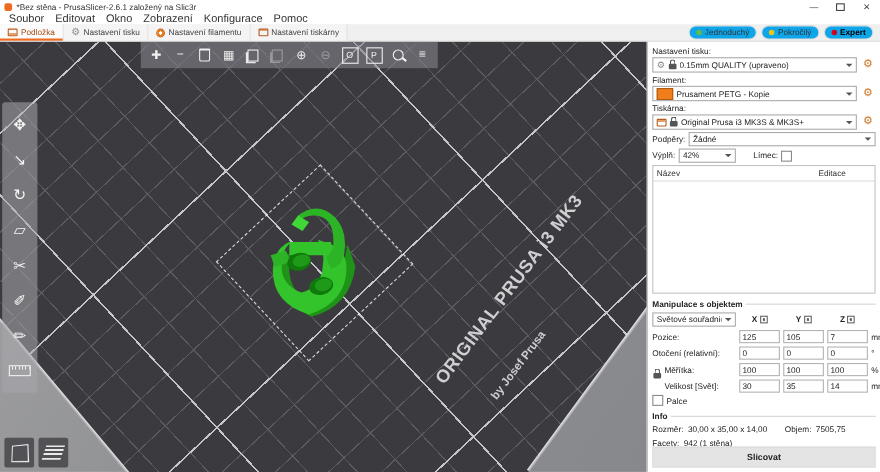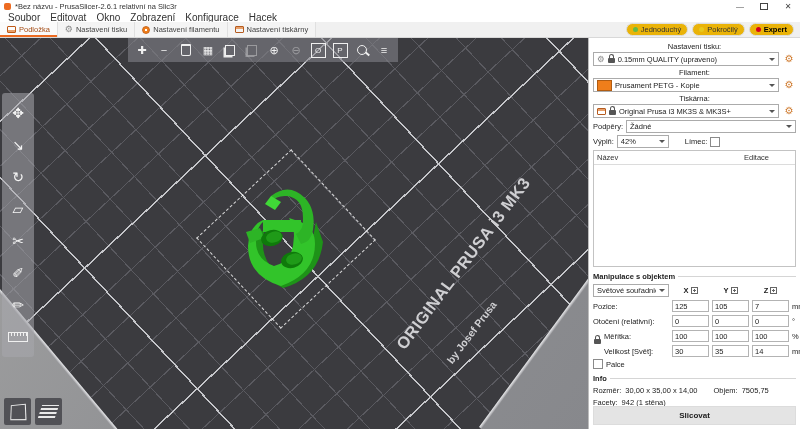--- a/index.html
+++ b/index.html
@@ -18,21 +18,21 @@
   
   .tabbar{position:absolute;left:0;top:22px;width:800px;height:16px;background:#f0f0f0;border-bottom:1px solid #d8d8d8;display:flex;align-items:stretch;box-sizing:border-box;}
   .tab{display:flex;align-items:center;gap:3px;padding:0 7px;font-size:7.5px;color:#444;background:#f4f4f4;border-right:1px solid #e0e0e0;position:relative;}
   .tab.active{background:#fbfbfb;color:#a34a12;}
   .tab.active::after{content:"";position:absolute;left:0;right:0;bottom:0;height:2px;background:#ED6B21;}
   .plate-ico{width:9px;height:7px;border:1px solid #c05a17;border-radius:1px;box-sizing:border-box;background:linear-gradient(#0000 60%,#e8a06a 60%);}
   .gear-ch{color:#8a8a8a;font-size:9px;line-height:9px;}
   .spool-ico{width:8px;height:8px;border-radius:50%;background:radial-gradient(circle,#fff 0 1.5px,#ef7e1b 1.5px);border:1px solid #c9651a;box-sizing:border-box;}
   .printer-ico{width:9px;height:7px;border:1px solid #b55b1f;border-radius:1px;box-sizing:border-box;background:linear-gradient(#e8a06a 30%,#0000 30%);}
   .modes{margin-left:auto;display:flex;align-items:center;gap:4px;padding-right:6px;}
-  .mode-chip{display:flex;align-items:center;gap:3px;font-size:7.5px;color:#333;background:#eab308;border:1px solid #ddd;border-radius:8px;padding:1px 6px;}
+  .mode-chip{display:flex;align-items:center;gap:3px;font-size:7.5px;color:#333;background:#0ea5e9;border:1px solid #ddd;border-radius:8px;padding:1px 6px;}
   .mode-chip.sel{font-weight:bold;color:#000;}
   .dot{width:5px;height:5px;border-radius:50%;}
   .dot-simple{background:#66bb44;} .dot-adv{background:#e8c81e;} .dot-exp{background:#d5001e;}
   
   .viewport{position:absolute;left:0;top:38px;width:588px;height:391px;background:linear-gradient(125deg,#a3a3a3,#8f9093 55%,#87888c);overflow:hidden;}
   .bed-clip{position:absolute;inset:0;clip-path:polygon(0 0,588px 0,588px 244px,480px 391px,116px 391px,0 252px);background:#3b3b3f;overflow:hidden;}
   .bed-grid{position:absolute;left:-500px;top:-820px;width:1650px;height:1650px;transform:rotate(47deg);
     background-color:#3b3b3f;
     background-image:
       repeating-linear-gradient(90deg,#c5c6ca 0 1.5px,transparent 1.5px 165px),
@@ -62,21 +62,21 @@
     padding:6px 0;background:rgba(168,168,173,.55);border-radius:3px;}
   .l-ico{width:26px;height:28px;display:flex;align-items:center;justify-content:center;color:#f5f5f5;font-size:14px;}
   .ruler-ico{width:18px;height:8px;border:1.5px solid #f0f0f0;background:repeating-linear-gradient(90deg,transparent 0 2px,#f0f0f0 2px 3px) top/100% 3px no-repeat;}
   .view-strip{position:absolute;left:4px;bottom:4px;display:flex;gap:4px;}
   .v-ico{width:27px;height:27px;background:#515156;border-radius:2px;display:flex;align-items:center;justify-content:center;}
   .cube-ico{width:14px;height:14px;border:1.6px solid #ededed;transform:perspective(40px) rotateX(12deg) rotateY(-14deg);}
   .layers-ico{width:17px;height:13px;background:repeating-linear-gradient(0deg,#eaeaea 0 2px,transparent 2px 4px);transform:skewX(-18deg);}
   
   .sidepanel{position:absolute;left:588px;top:38px;width:212px;height:391px;background:#fff;border-left:1px solid #bdbdbd;
     box-sizing:border-box;padding:2px 4px 24px 4px;font-size:7.5px;}
-  .lbl{margin:2px 0 1px;color:#222;text-align:center;}
+  .lbl{margin:2px 0 1px;color:#222;}
   .combo-row{display:flex;align-items:center;gap:3px;margin-bottom:1px;}
   .combo{flex:1;display:flex;align-items:center;gap:3px;height:14px;border:1px solid #ababab;background:#fff;padding:0 3px;box-sizing:border-box;overflow:hidden;}
   .combo .txt{white-space:nowrap;overflow:hidden;}
   .arrow{margin-left:auto;width:0;height:0;border-left:3px solid transparent;border-right:3px solid transparent;border-top:3.5px solid #555;flex:none;}
   .gearbtn{width:14px;height:14px;flex:none;color:#cf7a2e;font-size:10px;line-height:14px;text-align:center;}
   .mini-lock{position:relative;width:7px;height:5px;background:#555;border-radius:1px;flex:none;margin-top:3px;}
   .mini-lock::before{content:"";position:absolute;left:1px;top:-4px;width:3px;height:4px;border:1px solid #555;border-bottom:none;border-radius:3px 3px 0 0;}
   .swatch{width:13px;height:9px;background:#ef7e1b;border:1px solid #b05c12;flex:none;}
   .cmb-gear{color:#8a8a8a;font-size:8.5px;flex:none;line-height:10px;}
   .inline-row{display:flex;align-items:center;gap:3px;margin:2px 0;}
@@ -101,37 +101,37 @@
   .slice-btn{position:absolute;left:4px;right:4px;bottom:4px;height:17px;background:#e4e4e4;border:1px solid #dcdcdc;
     display:flex;align-items:center;justify-content:center;font-weight:bold;font-size:8px;color:#222;}
 </style>
 </head>
 <body>
 
 <div id="app">
 
   <div class="titlebar">
     <div class="app-ico"></div>
-    <div class="title">*Bez názvu - PrusaSlicer-2.6.1 relativní na Slic3r</div>
+    <div class="title">*Bez stěna - PrusaSlicer-2.6.1 založený na Slic3r</div>
     <div class="wctrls">
       <div class="wc">—</div>
       <div class="wc">
           <span class="maxbox"></span>
         </div>
       <div class="wc">✕</div>
     </div>
   </div>
 
   <div class="menubar">
     <span class="menu-item">Soubor</span>
     <span class="menu-item">Editovat</span>
     <span class="menu-item">Okno</span>
     <span class="menu-item">Zobrazení</span>
     <span class="menu-item">Konfigurace</span>
-    <span class="menu-item">Hacek</span>
+    <span class="menu-item">Pomoc</span>
   </div>
 
   <div class="tabbar">
     <div class="tab active">
       <span class="plate-ico"></span>
       <span>Podložka</span>
     </div>
     <div class="tab">
       <span class="gear-ch">⚙</span>
       <span>Nastavení tisku</span>

